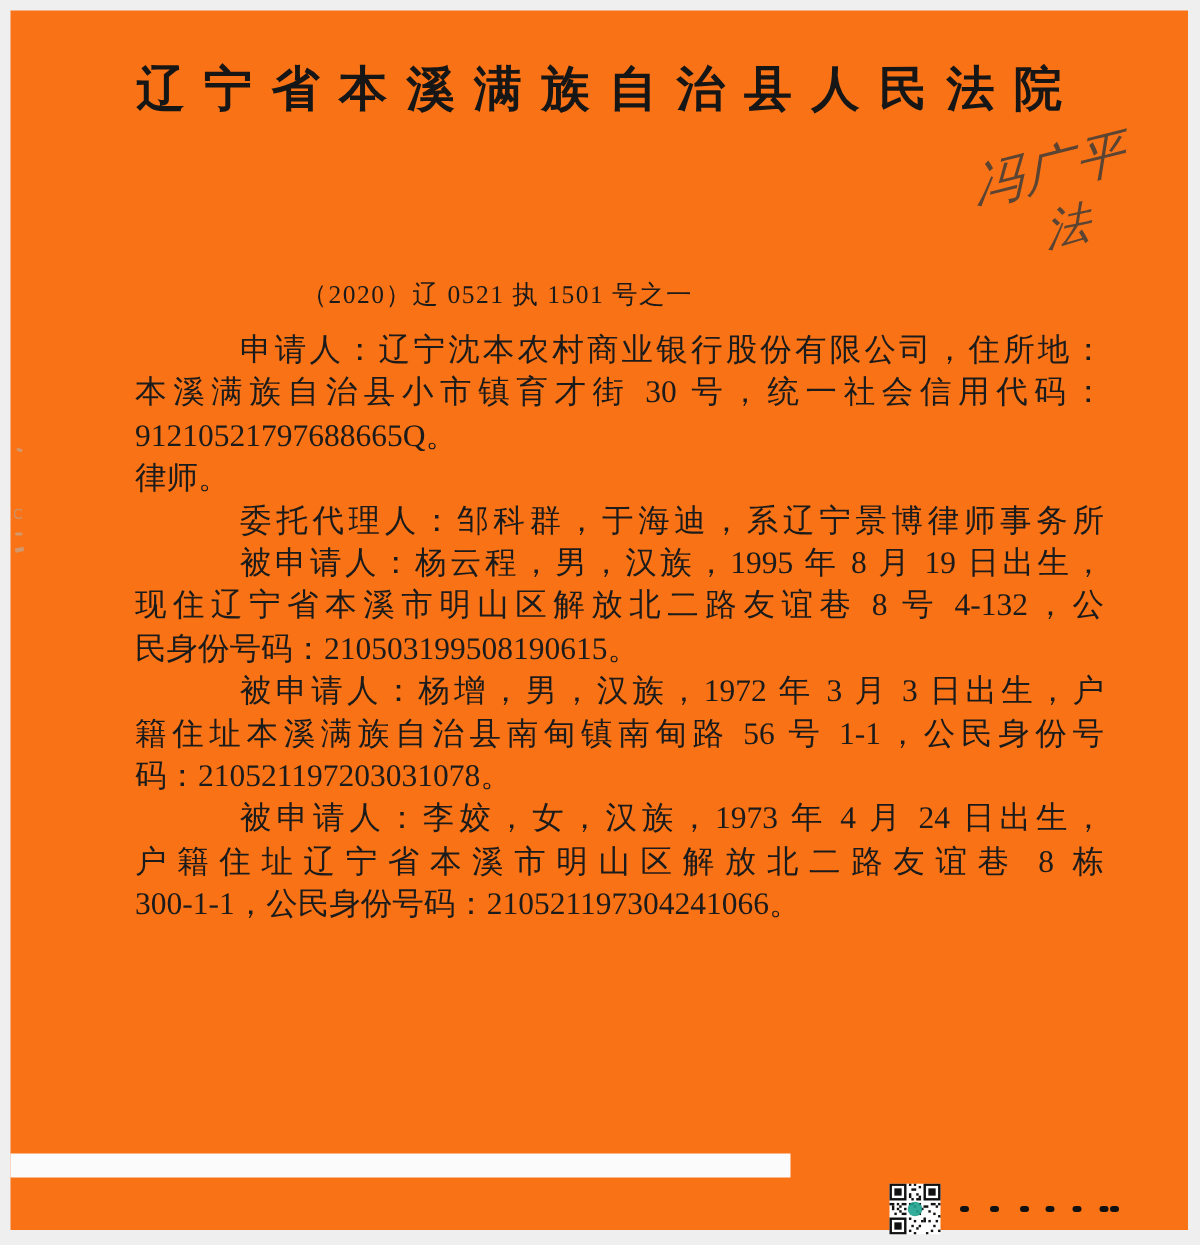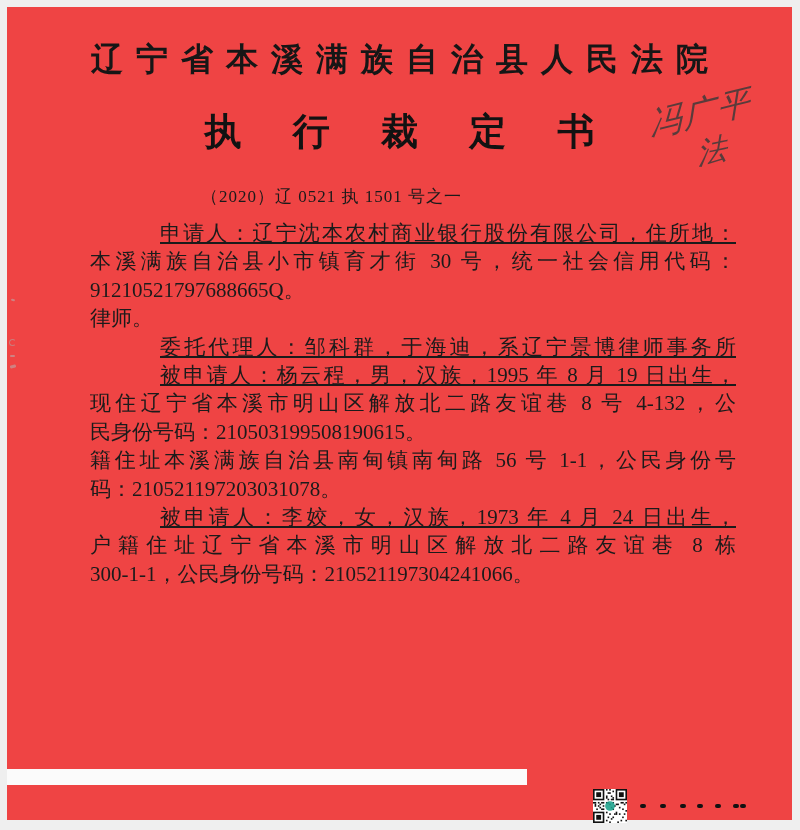--- a/index.html
+++ b/index.html
@@ -1,31 +1,31 @@
 <!DOCTYPE html>
 <html><head>
 <meta charset="utf-8">
 <style>
   html,body{margin:0;padding:0;background:#e9e9e9;}
   .canvas{position:relative;width:800px;height:830px;background:#efefef;overflow:hidden;
           font-family:"Liberation Serif","DejaVu Serif",serif;}
-  .page{position:absolute;left:7px;top:7px;width:785px;height:813px;background:#ef4444;}
+  .page{position:absolute;left:7px;top:7px;width:785px;height:813px;background:#f97316;}
 
   .court{position:absolute;top:31px;left:0;width:100%;text-align:center;
          font-size:32px;font-weight:700;letter-spacing:13px;text-indent:13px;color:#161616;}
   .title{position:absolute;top:100px;left:0;width:100%;text-align:center;
          font-size:37px;font-weight:700;letter-spacing:21px;text-indent:21px;color:#121212;}
   .caseno{position:absolute;top:178px;left:0;right:152px;text-align:center;
           font-size:17px;color:#1a1a1a;letter-spacing:1px;margin-left:16px;}
 
   .docbody{position:absolute;left:83px;top:212px;width:646px;color:#1b1b1b;font-size:21px;}
   .para{margin:0;}
   .bline{height:28.4px;line-height:28.4px;overflow:hidden;}
   .bline.just{text-align:justify;text-align-last:justify;}
-  .bline.first{text-indent:70px;text-decoration:underline;}
+  .bline.first{text-indent:70px;}
 
   .hw{position:absolute;color:#3a3a3a;opacity:.82;font-style:italic;
       font-family:"DejaVu Serif","Liberation Serif",serif;}
   .hw1{left:641px;top:84px;font-size:33px;transform:rotate(-14deg) skewX(-10deg);letter-spacing:2px;}
   .hw2{left:690px;top:124px;font-size:30px;transform:rotate(-12deg) skewX(-8deg);}
 
   .qr{position:absolute;left:585px;top:782px;width:36px;height:34px;}
   .dots{position:absolute;left:633px;top:796px;width:115px;height:6px;}
   .dots span{position:absolute;top:1px;width:6px;height:3.5px;background:#111;border-radius:2px;}
 
@@ -38,40 +38,40 @@
 <div class="canvas">
   <div class="page">
 
     <div class="ghost"></div>
 
     <div class="court">辽宁省本溪满族自治县人民法院</div>
 
     <div class="hw hw1">冯广平</div>
     <div class="hw hw2">法</div>
 
-    <div class="title">执 行 裁 定 书</div>
 
     <div class="caseno">（2020）辽 0521 执 1501 号之一</div>
 
     <div class="docbody">
       <div class="para">
         <div class="bline first just">申请人：辽宁沈本农村商业银行股份有限公司，住所地：</div>
         <div class="bline just">本溪满族自治县小市镇育才街 30 号，统一社会信用代码：</div>
         <div class="bline">91210521797688665Q。</div>
       </div>
       <div class="para">
         <div class="bline">律师。</div>
         <div class="bline first just">委托代理人：邹科群，于海迪，系辽宁景博律师事务所</div>
       </div>
       <div class="para">
         <div class="bline first just">被申请人：杨云程，男，汉族，1995 年 8 月 19 日出生，</div>
         <div class="bline just">现住辽宁省本溪市明山区解放北二路友谊巷 8 号 4-132，公</div>
         <div class="bline">民身份号码：210503199508190615。</div>
       </div>
       <div class="para">
+        <div class="bline first just">被申请人：杨增，男，汉族，1972 年 3 月 3 日出生，户</div>
         <div class="bline just">籍住址本溪满族自治县南甸镇南甸路 56 号 1-1，公民身份号</div>
         <div class="bline">码：210521197203031078。</div>
       </div>
       <div class="para">
         <div class="bline first just">被申请人：李姣，女，汉族，1973 年 4 月 24 日出生，</div>
         <div class="bline just">户籍住址辽宁省本溪市明山区解放北二路友谊巷 8 栋</div>
         <div class="bline">300-1-1，公民身份号码：210521197304241066。</div>
       </div>
     </div>
 

